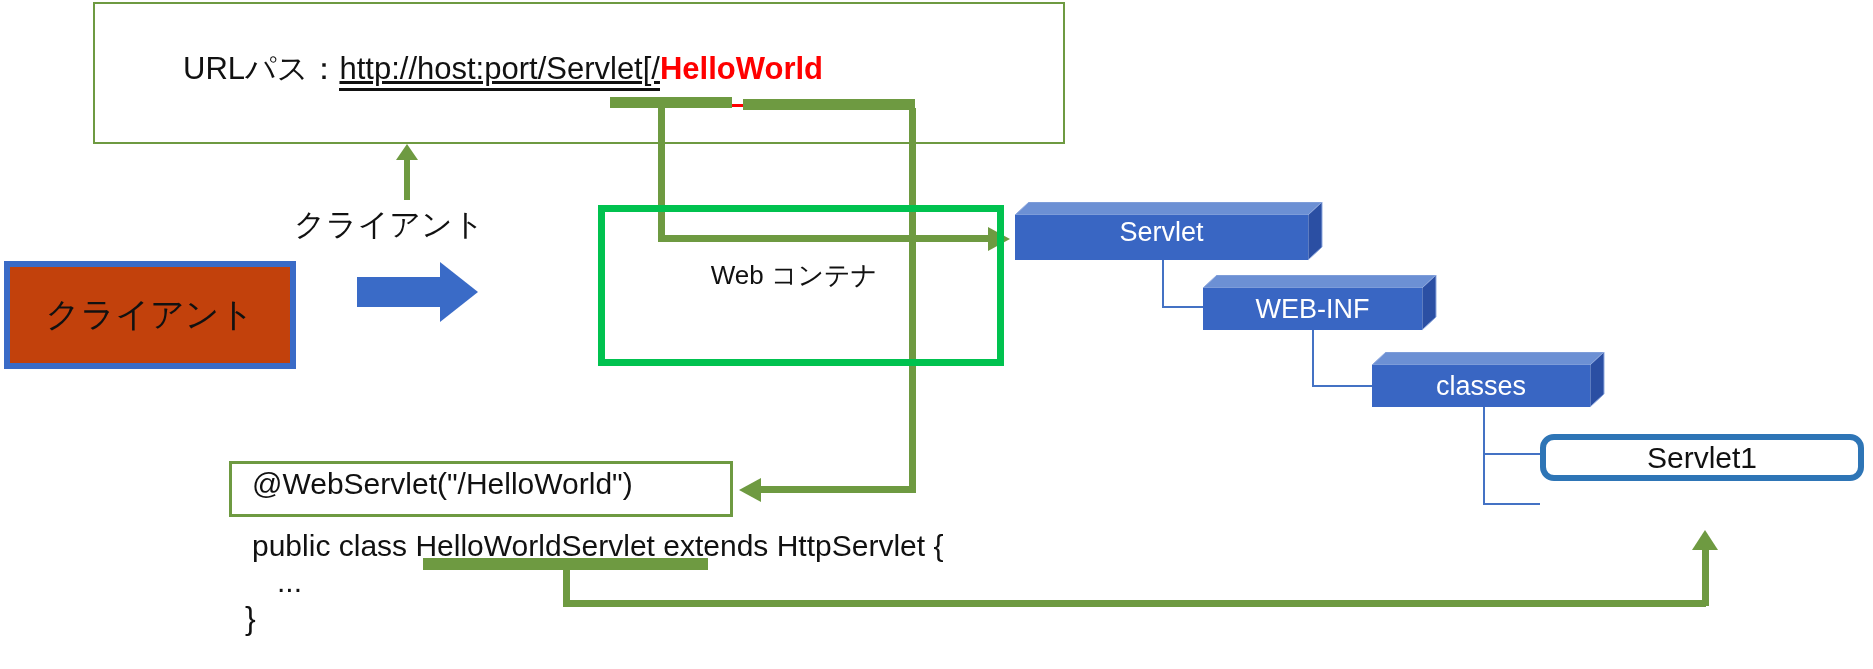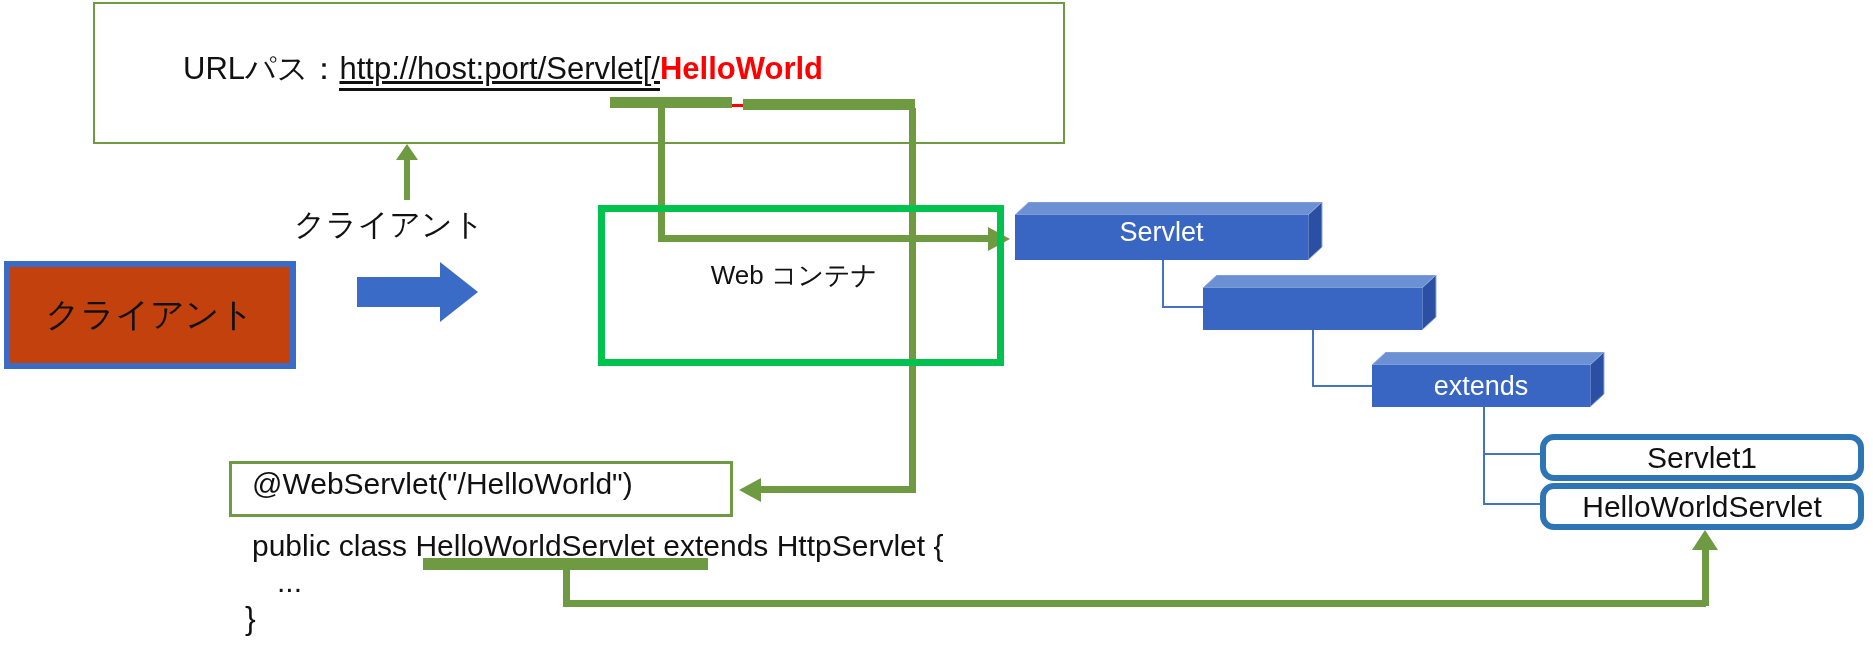--- a/index.html
+++ b/index.html
@@ -101,44 +101,42 @@
     </svg>
     <div class="lbl" style="left:0;top:13px;width:293px;height:35px;">Servlet</div>
   </div>
 
   <div class="box3d" style="left:1203px;top:275px;">
     <svg width="234" height="56">
       <polygon class="f-top" points="0,13 14,0 233,0 219,13"></polygon>
       <polygon class="f-side" points="219,13 233,0 233,42 219,55"></polygon>
       <polygon class="f-front" points="0,13 219,13 219,55 0,55"></polygon>
     </svg>
+    <div class="lbl" style="left:0;top:13px;width:219px;height:42px;">WEB-INF</div>
   </div>
 
   <div class="box3d" style="left:1372px;top:352px;">
     <svg width="233" height="56">
       <polygon class="f-top" points="0,13 14,0 232,0 218,13"></polygon>
       <polygon class="f-side" points="218,13 232,0 232,42 218,55"></polygon>
       <polygon class="f-front" points="0,13 218,13 218,55 0,55"></polygon>
     </svg>
-    <div class="lbl" style="left:0;top:13px;width:218px;height:42px;">extends</div>
+    <div class="lbl" style="left:0;top:13px;width:218px;height:42px;">classes</div>
   </div>
 
   <div class="blue-line" style="left:1162px;top:260px;width:2px;height:48px;"></div>
   <div class="blue-line" style="left:1162px;top:306px;width:41px;height:2px;"></div>
   <div class="blue-line" style="left:1312px;top:330px;width:2px;height:57px;"></div>
   <div class="blue-line" style="left:1312px;top:385px;width:60px;height:2px;"></div>
   <div class="blue-line" style="left:1483px;top:407px;width:2px;height:98px;"></div>
   <div class="blue-line" style="left:1483px;top:453px;width:57px;height:2px;"></div>
   <div class="blue-line" style="left:1483px;top:503px;width:57px;height:2px;"></div>
 
   <div class="class-box" style="top:434px;">
     <span>Servlet1</span>
-  </div>
-  <div class="class-box" style="top:483px;">
-    <span>HelloWorldServlet</span>
   </div>
 
   <div class="abs ann-box"></div>
   <div class="abs code" style="left:252px;top:467px;">@WebServlet("/HelloWorld")</div>
   <div class="abs code" style="left:252px;top:521px;margin-top:8px;">public class HelloWorldServlet extends HttpServlet {</div>
   <div class="abs code" style="left:277px;top:565px;">...</div>
   <div class="abs code" style="left:245px;top:600px;font-size:32px;">}</div>
 
   <div class="line" style="left:423px;top:558px;width:285px;height:12px;"></div>
   <div class="line" style="left:563px;top:568px;width:7px;height:38px;"></div>

